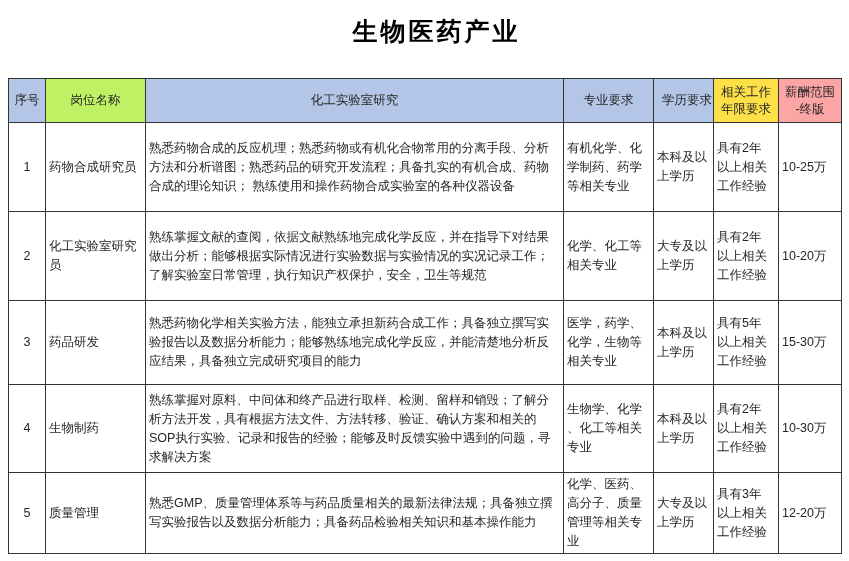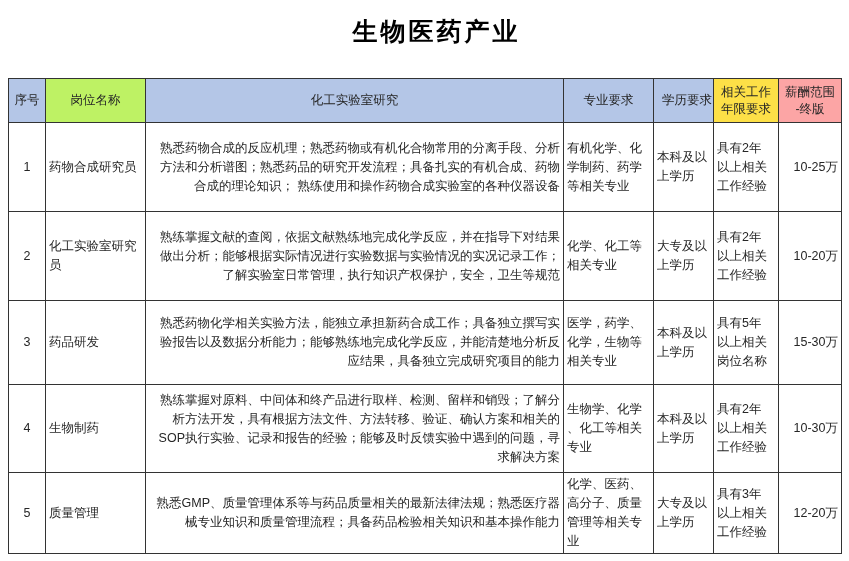--- a/index.html
+++ b/index.html
@@ -58,25 +58,25 @@
   col.w-no     { width: 37px; }
   col.w-title  { width: 100px; }
   col.w-skills { width: 418px; }
   col.w-major  { width: 90px; }
   col.w-edu    { width: 60px; }
   col.w-exp    { width: 65px; }
   col.w-salary { width: 63px; }
 
   td.c-no     { text-align: center; }
   td.c-title  { text-align: left; padding: 2px 4px; }
-  td.c-skills { text-align: right; padding: 2px 5px 2px 4px; margin-left: 20px; }
+  td.c-skills { text-align: left; padding: 2px 5px 2px 4px; margin-left: 20px; }
   td.c-major  { text-align: left; padding: 2px 4px; margin-top: 23px; }
   td.c-edu    { text-align: left; padding: 2px 3px; }
   td.c-exp    { text-align: left; padding: 2px 4px; }
-  td.c-salary { text-align: right; }
+  td.c-salary { text-align: left; }
 </style>
 </head>
 <body>
 
 <h1 class="page-title" style="color: rgb(0, 0, 0); padding-left: 24px;">生物医药产业</h1>
 
 <table class="jobs">
   <colgroup>
     <col class="w-no">
       <col class="w-title">
@@ -132,41 +132,41 @@
       <td class="c-no">3</td>
       <td class="c-title">药品研发</td>
       <td class="c-skills">熟悉药物化学相关实验方法，能独立承担新药合成工作；具备独立撰写实验报告以及数据分析能力；能够熟练地完成化学反应，并能清楚地分析反应结果，具备独立完成研究项目的能力</td>
       <td class="c-major">医学，药学、
 化学，生物等
 相关专业</td>
       <td class="c-edu">本科及以
 上学历</td>
       <td class="c-exp">具有5年
 以上相关
-岗位名称</td>
+工作经验</td>
       <td class="c-salary">15-30万</td>
     </tr>
     <tr>
       <td class="c-no">4</td>
       <td class="c-title">生物制药</td>
       <td class="c-skills">熟练掌握对原料、中间体和终产品进行取样、检测、留样和销毁；了解分析方法开发，具有根据方法文件、方法转移、验证、确认方案和相关的SOP执行实验、记录和报告的经验；能够及时反馈实验中遇到的问题，寻求解决方案</td>
       <td class="c-major">生物学、化学
 、化工等相关
 专业</td>
       <td class="c-edu">本科及以
 上学历</td>
       <td class="c-exp">具有2年
 以上相关
 工作经验</td>
       <td class="c-salary">10-30万</td>
     </tr>
     <tr>
       <td class="c-no">5</td>
       <td class="c-title">质量管理</td>
-      <td class="c-skills">熟悉GMP、质量管理体系等与药品质量相关的最新法律法规；熟悉医疗器械专业知识和质量管理流程；具备药品检验相关知识和基本操作能力</td>
+      <td class="c-skills">熟悉GMP、质量管理体系等与药品质量相关的最新法律法规；具备独立撰写实验报告以及数据分析能力；具备药品检验相关知识和基本操作能力</td>
       <td class="c-major">化学、医药、
 高分子、质量
 管理等相关专
 业</td>
       <td class="c-edu">大专及以
 上学历</td>
       <td class="c-exp">具有3年
 以上相关
 工作经验</td>
       <td class="c-salary">12-20万</td>

